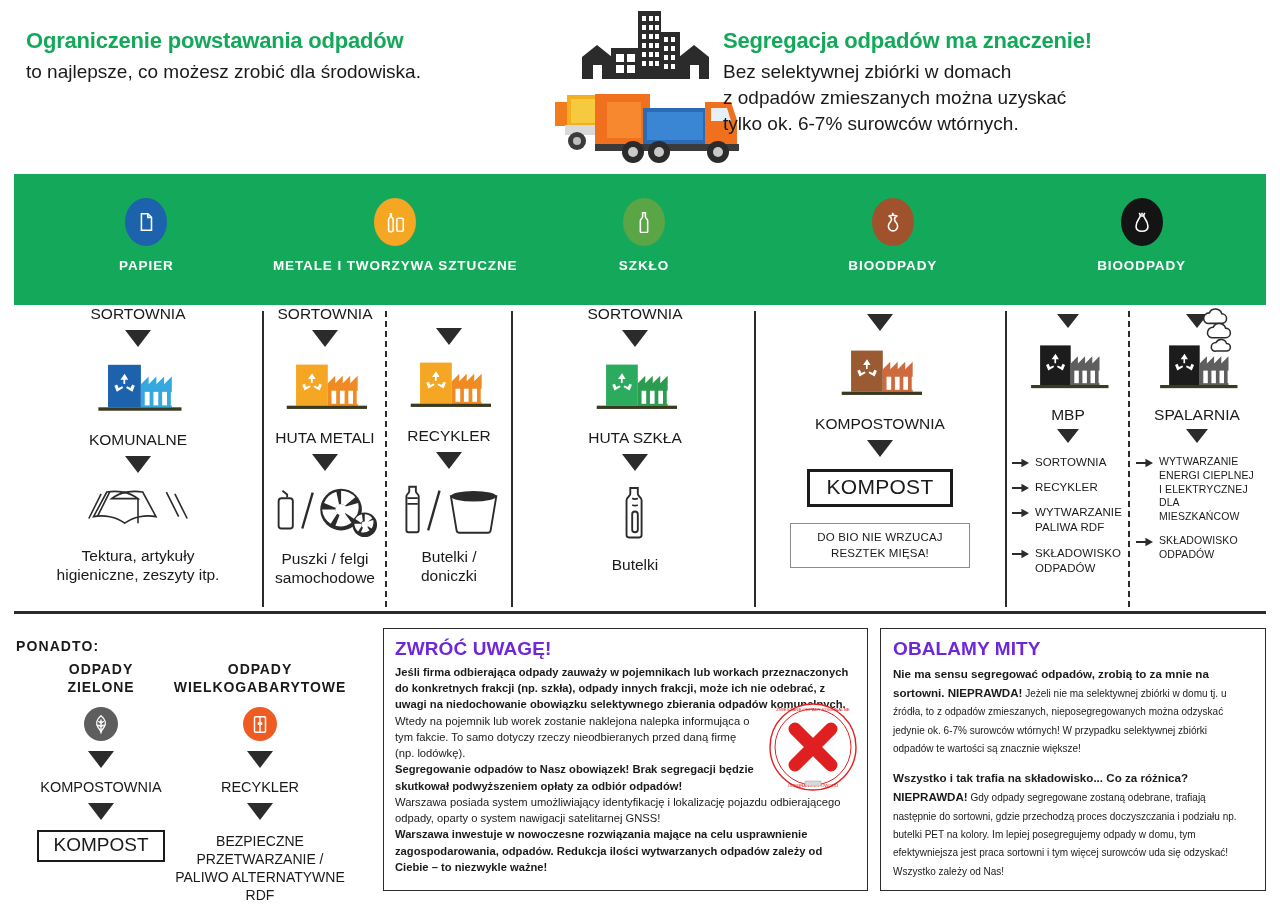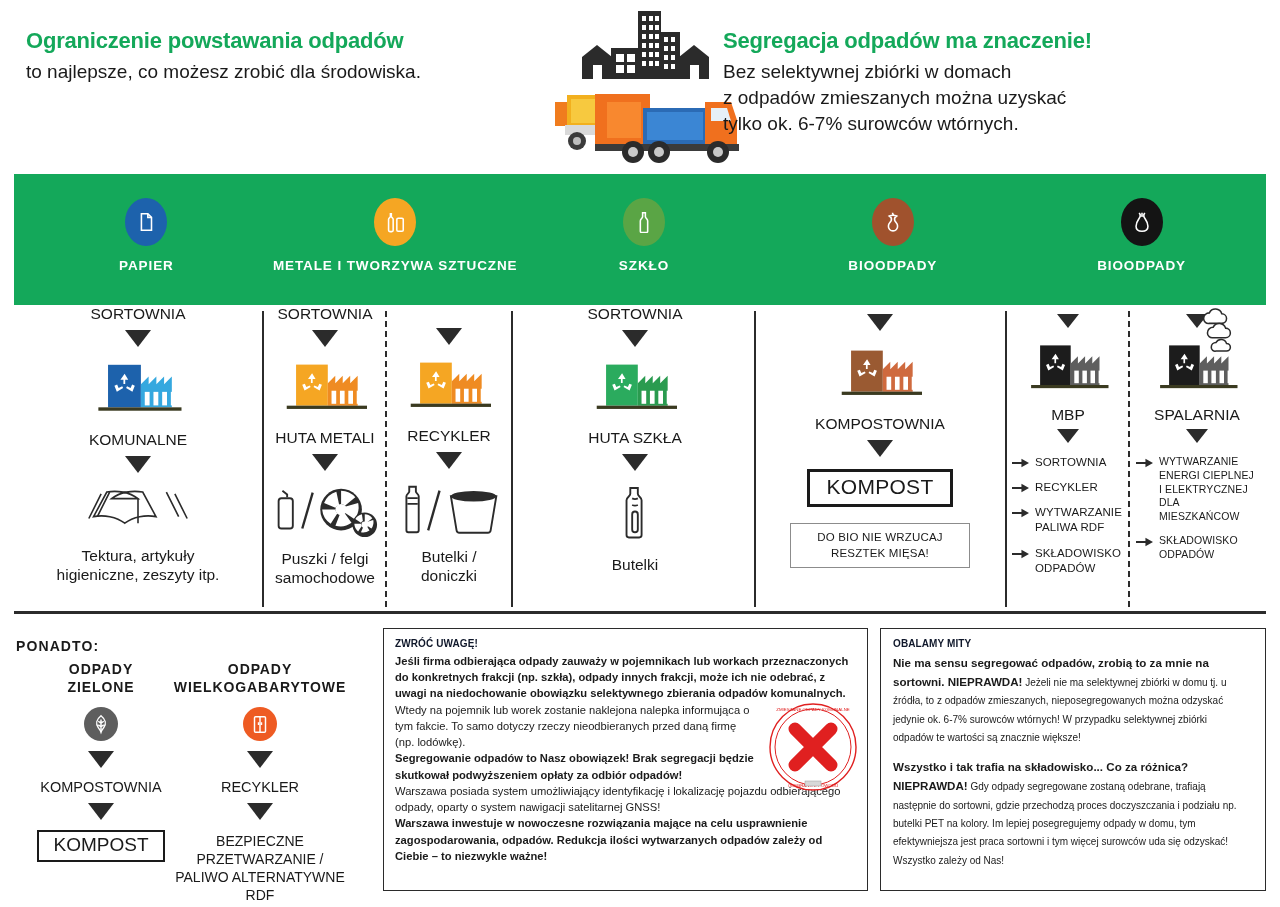--- a/index.html
+++ b/index.html
@@ -96,21 +96,21 @@
     letter-spacing: 0.9px; line-height: 1.32;
   }
   .mini-icon { width: 34px; height: 34px; border-radius: 50%; display: flex; align-items: center; justify-content: center; }
   .mini-text { font-size: 14.5px; text-align: center; line-height: 1.3; white-space: pre-line; }
   .mini-box { border: 2px solid #1a1a1a; padding: 2px 14px 4px; font-size: 19px; }
 
   .panel { position: absolute; border: 1.5px solid #2b2b2b; background: #fff; overflow: hidden; }
   .panel-note { left: 383px; top: 628px; width: 485px; height: 263px; padding: 9px 11px 0 11px; }
   .panel-myth { left: 880px; top: 628px; width: 386px; height: 263px; padding: 9px 24px 0 12px; }
   .panel-h {
-    font-size: 10px; font-weight: bold; color: #0f172a;
+    font-size: 19px; font-weight: bold; color: #6d28d9;
     letter-spacing: 0.1px; margin-bottom: 4px;
   }
   .panel-h.mt { margin-top: 11px; }
   .p-bold   { font-size: 11.2px; font-weight: bold; line-height: 1.45; }
   .p-norm   { font-size: 11.2px; line-height: 1.45; }
   .m-bold   { font-size: 11.6px; font-weight: bold; line-height: 1.53; }
   .m-norm   { font-size: 10px; line-height: 1.53; }
   .gap10 { height: 12px; }
 
   .stamp { position: absolute; right: 8px; top: 72px; width: 92px; height: 92px; }

